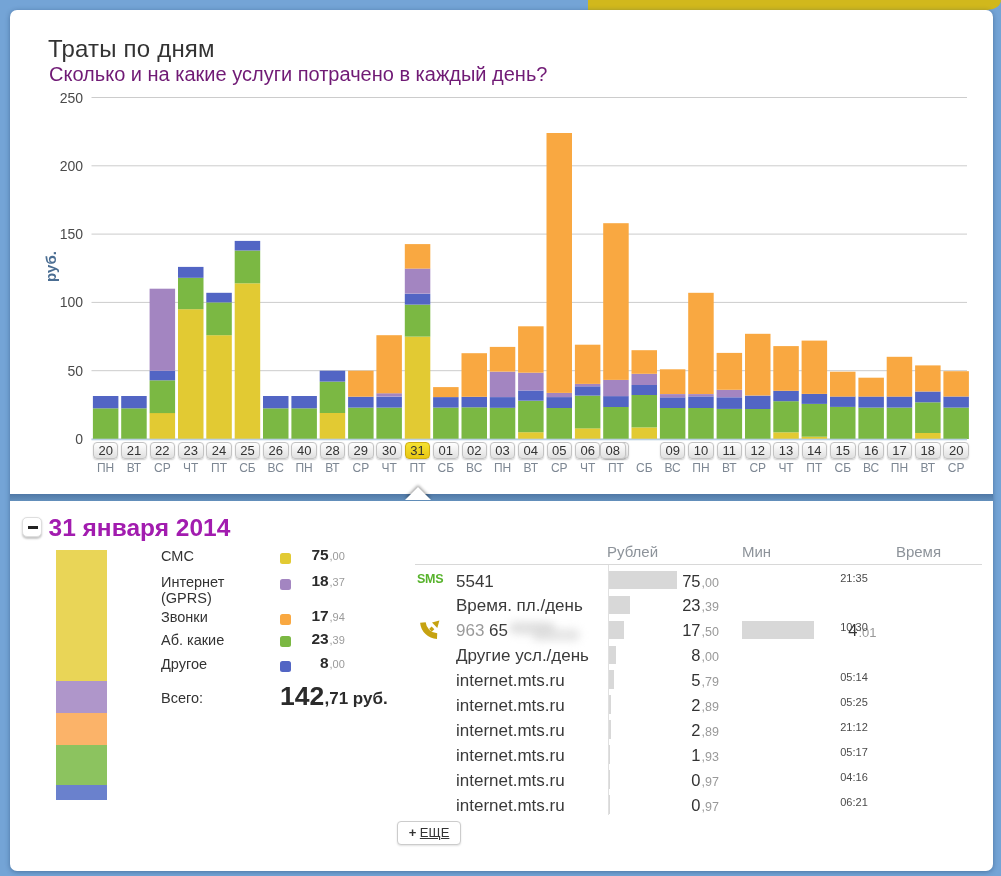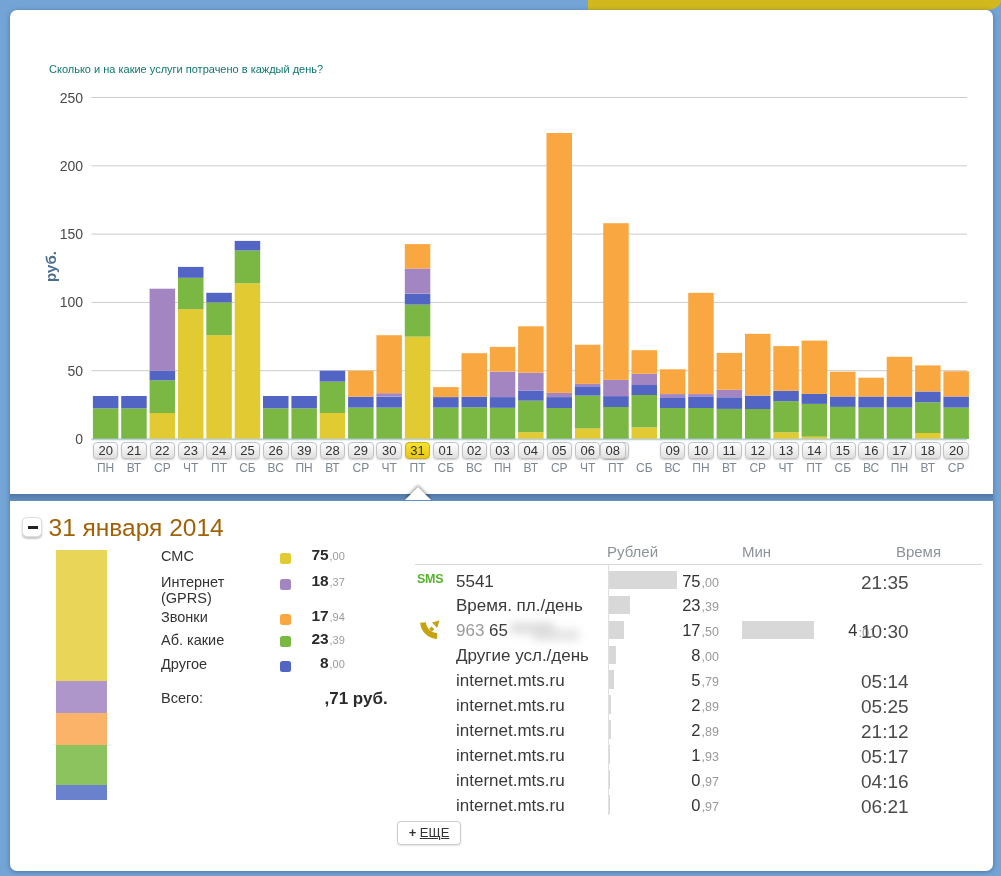--- a/index.html
+++ b/index.html
@@ -1,56 +1,57 @@
 <!DOCTYPE html>
 <html><head><meta charset="utf-8">
 <style>
 * { margin:0; padding:0; box-sizing:border-box; }
 html,body { width:1001px; height:876px; background:#74a4d6; font-family:"Liberation Sans", sans-serif; overflow:hidden; }
 #wrap { position:relative; width:1001px; height:876px; }
 #ytab { position:absolute; left:588px; top:0; width:413px; height:10px; background:#d1b81c; border-bottom-right-radius:16px 12px; }
 #card { position:absolute; left:10px; top:10px; width:983px; height:861px; background:#fff; border-radius:7px; box-shadow:0 1px 5px rgba(25,55,95,.45); }
 h1 { position:absolute; left:38px; top:25px; font-size:24px; font-weight:normal; color:#333; letter-spacing:0.2px; }
-#sub { position:absolute; left:39px; top:53px; font-size:11px; color:#0f766e; }
+#sub { position:absolute; left:39px; top:53px; font-size:20px; color:#701a75; }
 #chart { position:absolute; left:0; top:0; }
 .xbtn { position:absolute; top:432px; width:25.5px; height:16.5px; background:linear-gradient(#ffffff,#e0e0e0); border:1px solid #c3c3c3; border-radius:4px; box-shadow:0 1px 1.5px rgba(0,0,0,.2); font-size:13px; color:#333; text-align:center; line-height:15.5px; }
 .xbtn.sel { background:linear-gradient(#f6e232,#e8c714); border-color:#cfae10; }
 .wday { position:absolute; top:450.5px; width:31.5px; text-align:center; font-size:12px; color:#7d8793; }
 #band { position:absolute; left:0; top:484px; width:983px; height:6.5px; background:linear-gradient(#4f78a6,#6490bc); }
 #tri { position:absolute; left:394.5px; top:477px; width:0; height:0; border-left:13px solid transparent; border-right:13px solid transparent; border-bottom:13.5px solid #fff; filter:drop-shadow(0 -1.5px 1.5px rgba(0,0,0,.35)); }
 #minus { position:absolute; left:12px; top:507px; width:20px; height:19.5px; background:#fff; border:1px solid #dedede; border-radius:5px; box-shadow:0 1.5px 2px rgba(0,0,0,.22); }
 #minus div { position:absolute; left:4.5px; top:8px; width:10px; height:2.5px; background:#222; }
-#dhead { position:absolute; left:38.5px; top:503.5px; font-size:24.5px; color:#a16207; }
+#dhead { position:absolute; left:38.5px; top:503.5px; font-size:24.5px; color:#a21caf;font-weight:bold; }
 .lglab { position:absolute; left:151px; font-size:14.5px; color:#333; line-height:15.7px; }
 .lgsq { position:absolute; left:269.6px; width:11px; height:11px; border-radius:2.5px; }
 .lgint { position:absolute; left:260px; width:58.7px; text-align:right; font-size:15.5px; font-weight:bold; color:#2b2b2b; }
 .lgdec { position:absolute; left:319.5px; font-size:11px; color:#9a9a9a; }
 #vslab { position:absolute; left:151px; top:679.5px; font-size:14.5px; color:#333; }
 #vsint { position:absolute; left:200px; width:114.3px; top:670.5px; text-align:right; font-size:26.5px; font-weight:bold; color:#2b2b2b; line-height:31px; }
 #vsdec { position:absolute; left:314.5px; top:679px; font-size:17px; font-weight:bold; color:#2b2b2b; }
 .thead { position:absolute; top:533px; font-size:15px; color:#8d939a; }
 #hline { position:absolute; left:405px; top:554px; width:567px; height:1px; background:#d8d8d8; }
 #vline { position:absolute; left:598px; top:555px; width:1px; height:250px; background:#e0e0e0; }
 .tname { position:absolute; left:446px; font-size:17px; color:#3a3a3a; white-space:nowrap; }
 .tbar { position:absolute; left:598.5px; height:18.5px; background:#d8d8d8; }
 .tint { position:absolute; left:610px; width:80.5px; text-align:right; font-size:16.5px; color:#333; }
 .tdec { position:absolute; left:691.5px; font-size:12.5px; color:#999; }
 .mint { position:absolute; left:780px; width:67.5px; text-align:right; font-size:16.5px; color:#333; }
 .mdec { position:absolute; left:848.5px; font-size:13px; color:#999; }
-.ttime { position:absolute; left:851px; width:80px; text-align:left; font-size:19px; color:#4a4a4a; }
+.ttime { position:absolute; left:804px; width:80px; text-align:center; font-size:11px; color:#4a4a4a; }
 .smsic { font-size:12.5px; font-weight:bold; color:#58b32d; letter-spacing:-0.3px; }
 .bl1 { position:absolute; left:53px; top:1px; width:46px; height:12px; background:#c6c6c6; border-radius:6px; filter:blur(4px); opacity:.55; }
 .bl2 { position:absolute; left:76px; top:8px; width:48px; height:12px; background:#cccccc; border-radius:6px; filter:blur(4px); opacity:.5; }
 #more { position:absolute; left:387px; top:811px; width:64px; height:24px; background:#fff; border:1px solid #ccc; border-radius:4px; box-shadow:0 1px 2px rgba(0,0,0,.12); font-size:13px; color:#333; text-align:center; line-height:22px; }
 #more u { text-decoration:underline; }
 </style></head>
 <body>
 <div id="wrap">
 <div id="ytab"></div>
 <div id="card">
+  <h1>Траты по дням</h1>
   <div id="sub">Сколько и на какие услуги потрачено в каждый день?</div>
   <svg id="chart" width="983" height="470" viewBox="0 0 983 470">
 <line x1="81.5" y1="429.0" x2="957" y2="429.0" stroke="#cccccc" stroke-width="1"></line>
 <text x="73" y="434.0" font-size="14" fill="#4a4a4a" text-anchor="end" font-family="Liberation Sans, sans-serif">0</text>
 <line x1="81.5" y1="360.7" x2="957" y2="360.7" stroke="#cccccc" stroke-width="1"></line>
 <text x="73" y="365.7" font-size="14" fill="#4a4a4a" text-anchor="end" font-family="Liberation Sans, sans-serif">50</text>
 <line x1="81.5" y1="292.4" x2="957" y2="292.4" stroke="#cccccc" stroke-width="1"></line>
 <text x="73" y="297.4" font-size="14" fill="#4a4a4a" text-anchor="end" font-family="Liberation Sans, sans-serif">100</text>
 <line x1="81.5" y1="224.1" x2="957" y2="224.1" stroke="#cccccc" stroke-width="1"></line>
 <text x="73" y="229.1" font-size="14" fill="#4a4a4a" text-anchor="end" font-family="Liberation Sans, sans-serif">150</text>
@@ -176,21 +177,21 @@
 <div class="xbtn" style="left:139.6px">22</div>
 <div class="wday" style="left:136.6px">СР</div>
 <div class="xbtn" style="left:168.0px">23</div>
 <div class="wday" style="left:165.0px">ЧТ</div>
 <div class="xbtn" style="left:196.3px">24</div>
 <div class="wday" style="left:193.3px">ПТ</div>
 <div class="xbtn" style="left:224.7px">25</div>
 <div class="wday" style="left:221.7px">СБ</div>
 <div class="xbtn" style="left:253.0px">26</div>
 <div class="wday" style="left:250.0px">ВС</div>
-<div class="xbtn" style="left:281.4px">39</div>
+<div class="xbtn" style="left:281.4px">40</div>
 <div class="wday" style="left:278.4px">ПН</div>
 <div class="xbtn" style="left:309.7px">28</div>
 <div class="wday" style="left:306.7px">ВТ</div>
 <div class="xbtn" style="left:338.1px">29</div>
 <div class="wday" style="left:335.1px">СР</div>
 <div class="xbtn" style="left:366.4px">30</div>
 <div class="wday" style="left:363.4px">ЧТ</div>
 <div class="xbtn sel" style="left:394.8px">31</div>
 <div class="wday" style="left:391.8px">ПТ</div>
 <div class="xbtn" style="left:423.1px">01</div>
@@ -256,20 +257,21 @@
 <div class="lgdec" style="top:601px">,94</div>
 <div class="lglab" style="top:623px">Аб. какие</div>
 <div class="lgsq" style="top:626.4px;background:#7bb843"></div>
 <div class="lgint" style="top:620px">23</div>
 <div class="lgdec" style="top:624px">,39</div>
 <div class="lglab" style="top:647px">Другое</div>
 <div class="lgsq" style="top:650.5px;background:#5265c4"></div>
 <div class="lgint" style="top:644px">8</div>
 <div class="lgdec" style="top:648px">,00</div>
   <div id="vslab">Всего:</div>
+  <div id="vsint">142</div>
   <div id="vsdec">,71 руб.</div>
   <div class="thead" style="left:597px">Рублей</div>
   <div class="thead" style="left:732px">Мин</div>
   <div class="thead" style="left:851px;width:80px;text-align:right">Время</div>
   <div id="hline"></div>
   <div id="vline"></div>
 <div style="position:absolute;left:407px;top:559px;width:36px"><span class="smsic">SMS</span></div>
 <div class="tname" style="top:561.5px">5541</div>
 <div class="tbar" style="top:560.7px;width:68.2px"></div>
 <div class="tint" style="top:561.5px">75</div>

